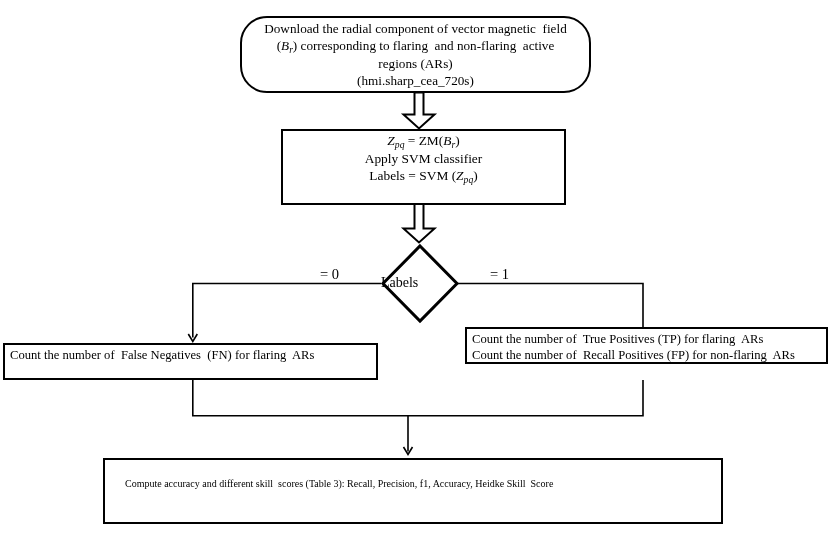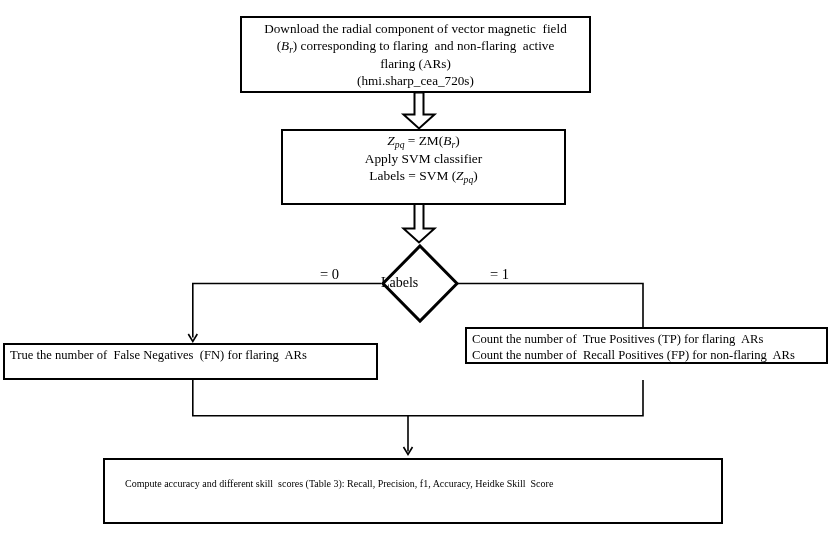--- a/index.html
+++ b/index.html
@@ -31,21 +31,21 @@
   .centered { text-align: center; }
   .var { font-style: italic; }
   .sub {
     font-style: italic;
     font-size: 0.72em;
     line-height: 0;
     vertical-align: -3px;
   }
   .box-download {
     left: 240px; top: 16px; width: 351px; height: 77px;
-    font-size: 13.2px; line-height: 17.4px; padding-top: 2px;
+    font-size: 13.2px; line-height: 17.4px; padding-top: 2px; border-radius: 27px;
   }
   .box-zernike {
     left: 281px; top: 129px; width: 285px; height: 76px;
     font-size: 13.4px; line-height: 17.5px; padding-top: 1px;
   }
   .diamond-label {
     position: absolute;
     left: 381px; top: 275px; width: 78px;
     font-size: 14px;
   }
@@ -86,36 +86,36 @@
     <g stroke="#000000" fill="#ffffff">
       <path stroke-width="2" d="M414.5,92.5 L414.5,114.5 L403.5,114.5 L419,128.5 L434.5,114.5 L423.5,114.5 L423.5,92.5 Z"></path>
       <path stroke-width="2" d="M414.5,203.5 L414.5,228.5 L403.5,228.5 L419,242.5 L434.5,228.5 L423.5,228.5 L423.5,203.5 Z"></path>
       <polygon stroke-width="3" points="420,246 457,283.5 420,321 383,283.5"></polygon>
     </g>
   </svg>
 
   <div class="box box-download centered">
     <div class="line">Download the radial component of vector magnetic  field</div>
     <div class="line"><span>(</span><span class="var">B</span><span class="sub">r</span><span>) corresponding to flaring  and non-flaring  active</span></div>
-    <div class="line">flaring (ARs)</div>
+    <div class="line">regions (ARs)</div>
     <div class="line">(hmi.sharp_cea_720s)</div>
   </div>
 
   <div class="box box-zernike centered">
     <div class="line"><span class="var">Z</span><span class="sub">pq</span><span> = ZM(</span><span class="var">B</span><span class="sub">r</span><span>)</span></div>
     <div class="line">Apply SVM classifier</div>
     <div class="line"><span>Labels = SVM (</span><span class="var">Z</span><span class="sub">pq</span><span>)</span></div>
   </div>
 
   <div class="diamond-label">Labels</div>
   <div class="branch-label branch-label-left">= 0</div>
   <div class="branch-label branch-label-right">= 1</div>
 
   <div class="box box-counts box-negatives">
-    <div class="line">True the number of  False Negatives  (FN) for flaring  ARs</div>
+    <div class="line">Count the number of  False Negatives  (FN) for flaring  ARs</div>
   </div>
 
   <div class="box box-counts box-positives">
     <div class="line">Count the number of  True Positives (TP) for flaring  ARs</div>
     <div class="line">Count the number of  Recall Positives (FP) for non-flaring  ARs</div>
   </div>
 
   <div class="box box-scores">
     <div class="line">Compute accuracy and different skill  scores (Table 3): Recall, Precision, f1, Accuracy, Heidke Skill  Score</div>
   </div>

